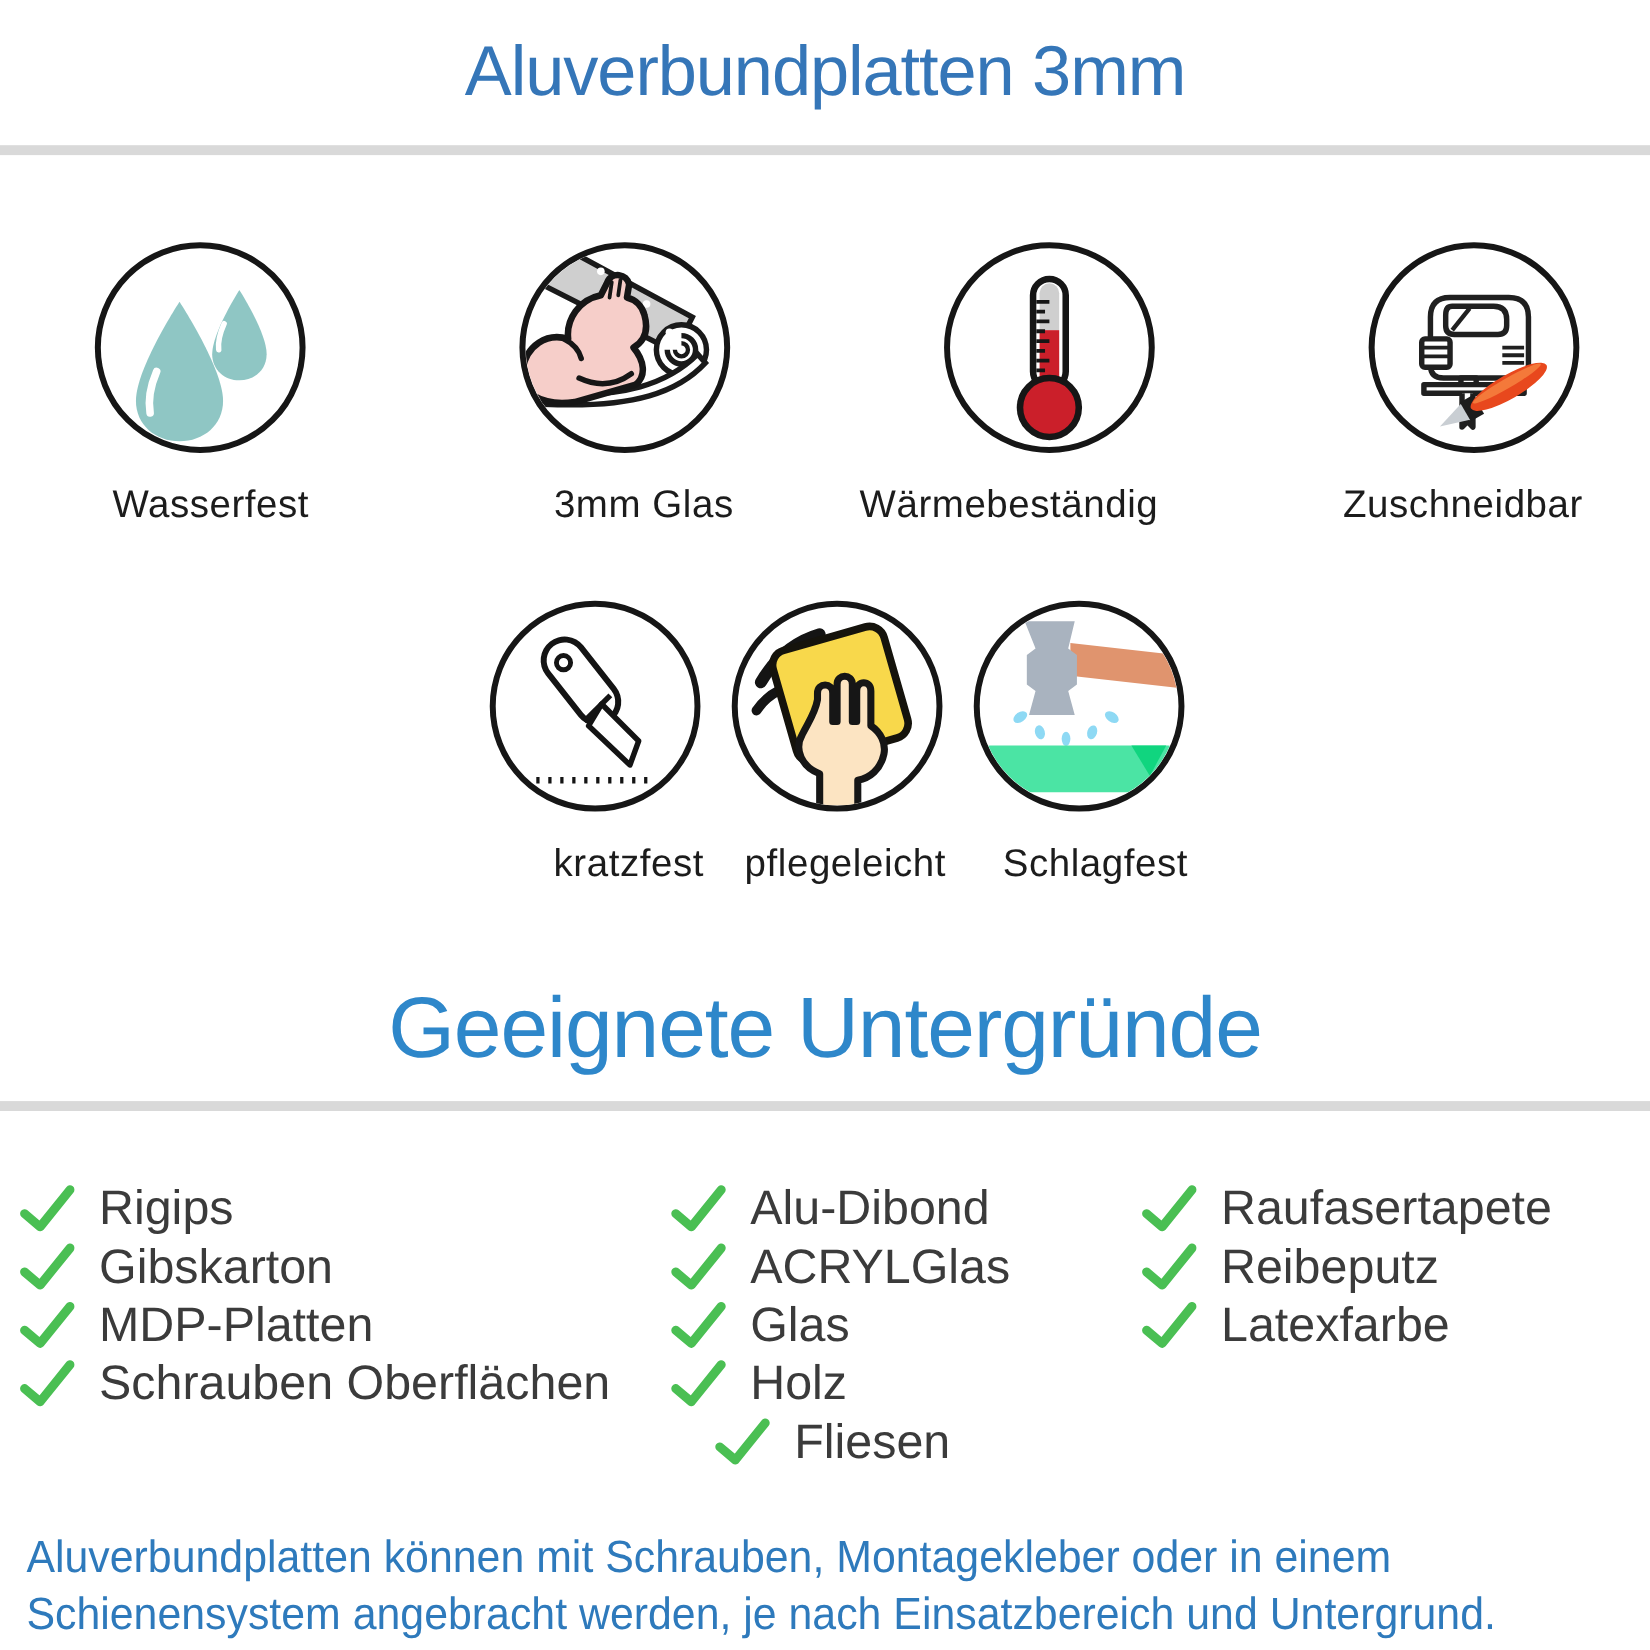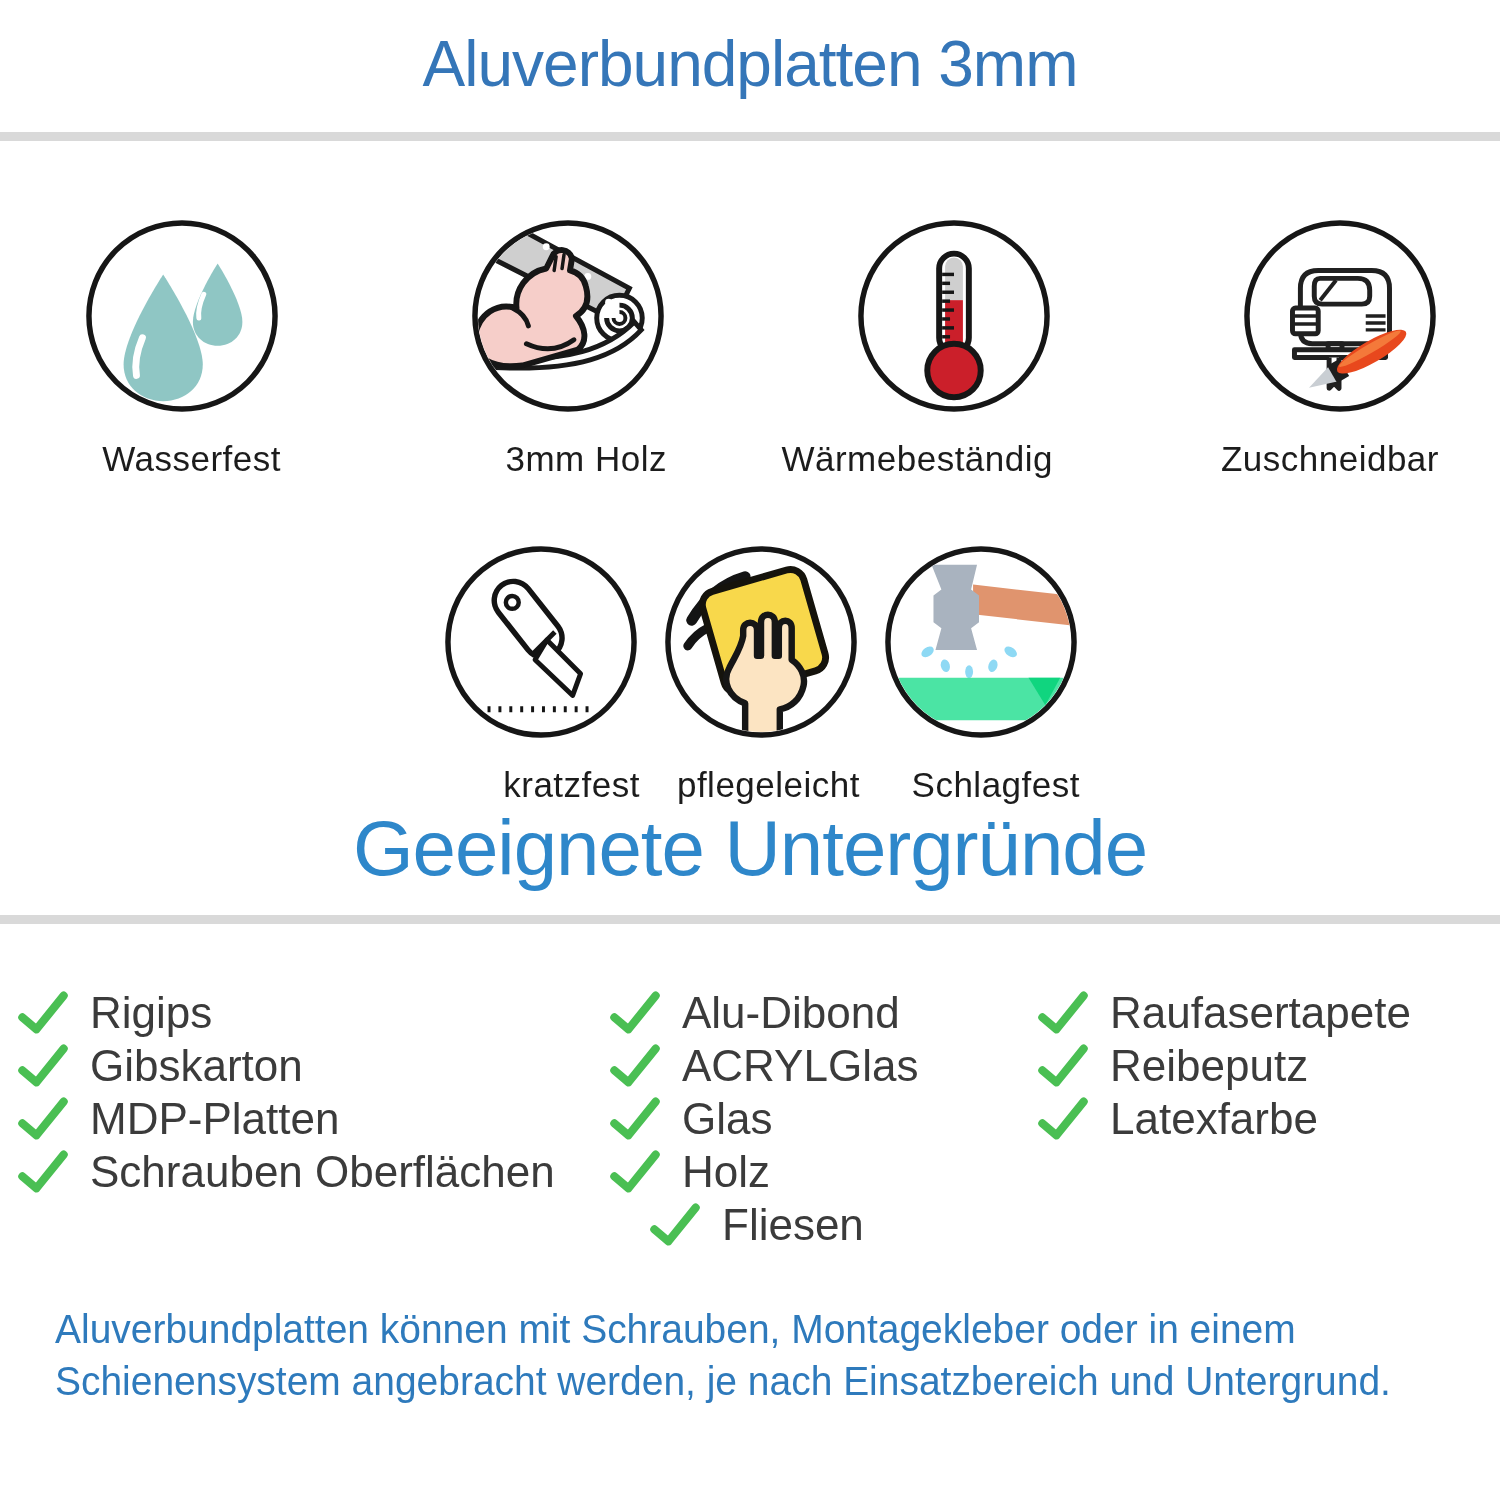--- a/index.html
+++ b/index.html
@@ -12,35 +12,35 @@
   .divider{margin-top:28px;height:9px;background:var(--divider,#d9d9d9)}
   .divider.d2{margin-top:24px}
 
   .feat-row{display:flex;justify-content:center;align-items:flex-start}
   .row1{margin-top:76px;gap:166px}
   .row2{margin-top:64px;}
   .feat{display:flex;flex-direction:column;align-items:flex-end;width:220px}
   .feat-svg{width:198px;height:198px;flex:0 0 auto}
   .feat-label{margin-top:24px;font-size:35px;letter-spacing:.5px;color:var(--label-text,#1c1c1c);white-space:nowrap}
 
-  .title2{text-align:center;font-size:78px;line-height:86px;font-weight:400;
+  .title2{margin-top:86px;text-align:center;font-size:78px;line-height:86px;font-weight:400;
           color:var(--heading2,#2e87ca);letter-spacing:-1px}
 
   .cols{display:flex;margin-top:62px;padding-left:18px}
   .col{list-style:none;display:flex;flex-direction:column}
   .col li{display:flex;align-items:center;height:53px;gap:22px}
   .check-svg{width:50px;height:44px;flex:0 0 auto}
   .check-svg path{stroke:var(--check-green,#4abf53)}
   .col .lbl{font-size:44px;color:var(--list-text,#3b3b3b);white-space:nowrap}
   .col1{width:592px}
   .col2{width:428px}
   .col3{flex:1}
   .col2 li.shift{margin-left:40px}
 
-  .footer{margin-top:52px;padding-left:55px;color:var(--footer-text,#2e7abc);
+  .footer{margin-top:52px;padding-left:24px;color:var(--footer-text,#2e7abc);
           font-size:41px;line-height:52px}
   .footer .fline{transform:scaleX(.95);transform-origin:left center;white-space:nowrap}
 </style>
 </head>
 <body>
 
 <div class="canvas">
 
   <h1 class="title1">Aluverbundplatten 3mm</h1>
   <div class="divider"></div>
@@ -74,21 +74,21 @@
           <circle cx="78" cy="30" r="3.5" fill="#fff"></circle>
           <circle cx="120" cy="60" r="3.5" fill="#fff"></circle>
           <circle cx="141" cy="86" r="3.5" fill="#fff"></circle>
           <path d="M174 114 C150 140 110 156 26 152 L23 142 C100 148 141 132 167 106 Z" fill="#fff" stroke="#1a1a1a" stroke-width="5"></path>
           <path d="M6 120 C10 98 28 86 48 92 C46 74 58 56 78 52 L84 40 C88 30 102 32 104 42 L102 54 C110 56 116 62 118 70 C122 84 118 94 108 100 C118 112 120 126 110 134 L54 150 C24 154 2 142 6 120 Z" fill="#f6cec9" stroke="#161616" stroke-width="6" stroke-linejoin="round"></path>
           <path d="M44 92 C52 96 58 102 60 110" fill="none" stroke="#161616" stroke-width="5" stroke-linecap="round"></path>
           <path d="M58 128 Q84 140 106 124" fill="none" stroke="#161616" stroke-width="5" stroke-linecap="round"></path>
           <path d="M88 40 L86 54 M96 38 L94 52" stroke="#161616" stroke-width="3.5" stroke-linecap="round"></path>
         </g>
       </svg>
-      <div class="feat-label">3mm Holz</div>
+      <div class="feat-label">3mm Glas</div>
     </div>
 
     <div class="feat">
       <svg class="feat-svg" viewBox="0 0 200 200">
         <circle cx="100" cy="100" r="94" fill="#fff" stroke="#161616" stroke-width="5.5"></circle>
         <rect x="85" y="37" width="30" height="100" rx="15" fill="#fff" stroke="#161616" stroke-width="6"></rect>
         <path d="M91 50 a9 9 0 0 1 18 0 V84 H91 Z" fill="#cfcfcf"></path>
         <rect x="91" y="84" width="18" height="62" fill="#cb1f2a"></rect>
         <g stroke="#161616" stroke-width="3.5">
           <line x1="88" y1="58" x2="100" y2="58"></line>

